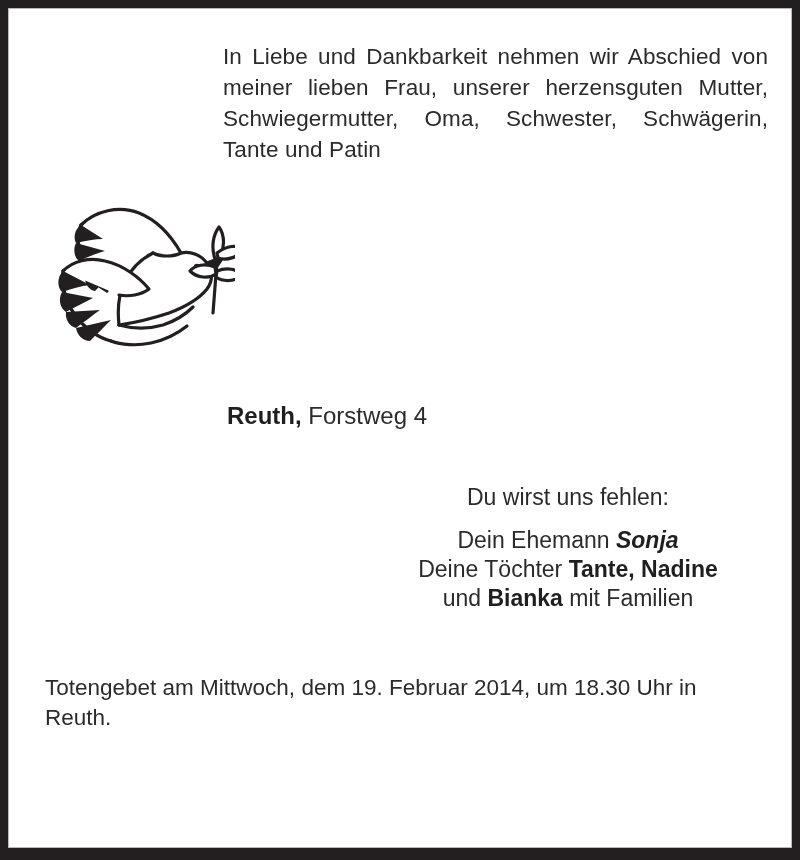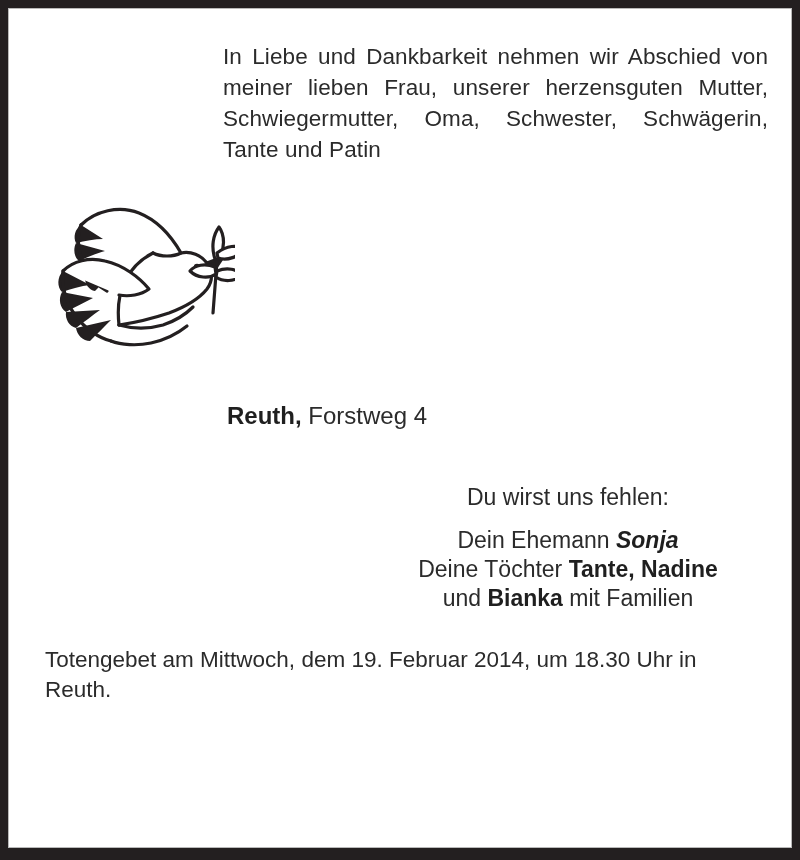--- a/index.html
+++ b/index.html
@@ -125,20 +125,21 @@
     top: 636px;
     width: 722px;
     font-size: 22.5px;
     line-height: 30px;
     color: #2b2b2b;
   }
   .svc {
     text-align: justify;
     text-align-last: left;
     margin-bottom: 16px;
+    margin-top: 28px;
   }
   .svc:last-child { margin-bottom: 0; text-align: left; }
 </style>
 </head>
 <body>
 
 <div class="notice">
   <div class="inner">
 
     <div class="intro">In Liebe und Dankbarkeit nehmen wir Abschied von meiner lieben Frau, unserer herzensguten Mutter, Schwiegermutter, Oma, Schwester, Schwägerin, Tante und Patin</div>

